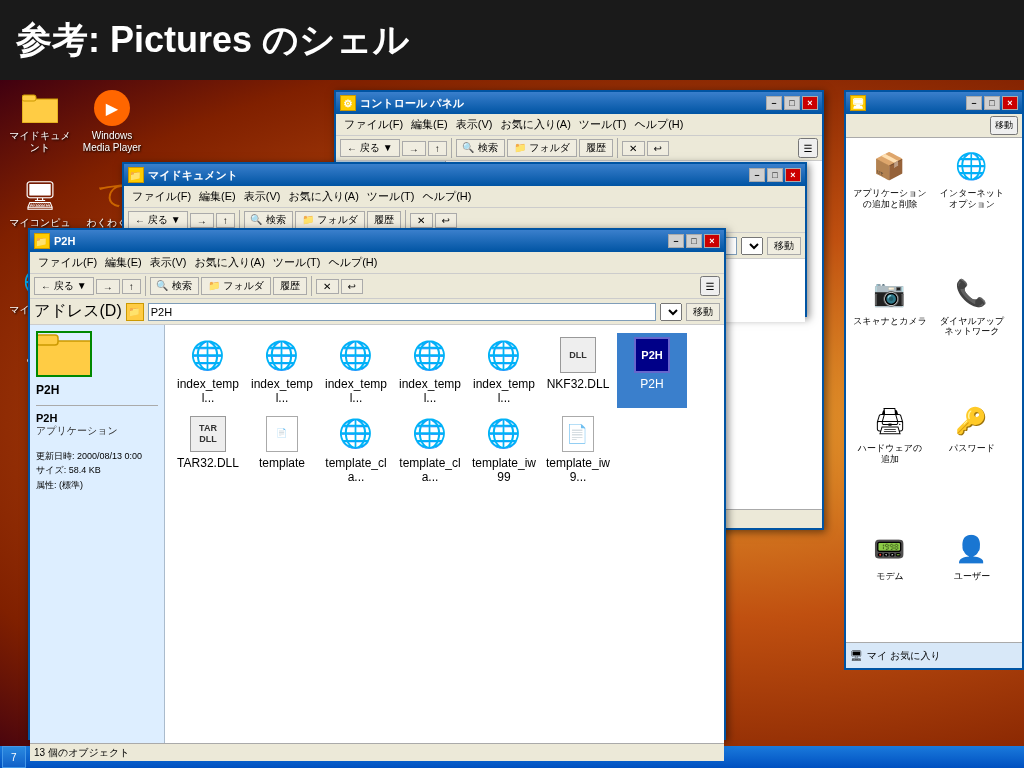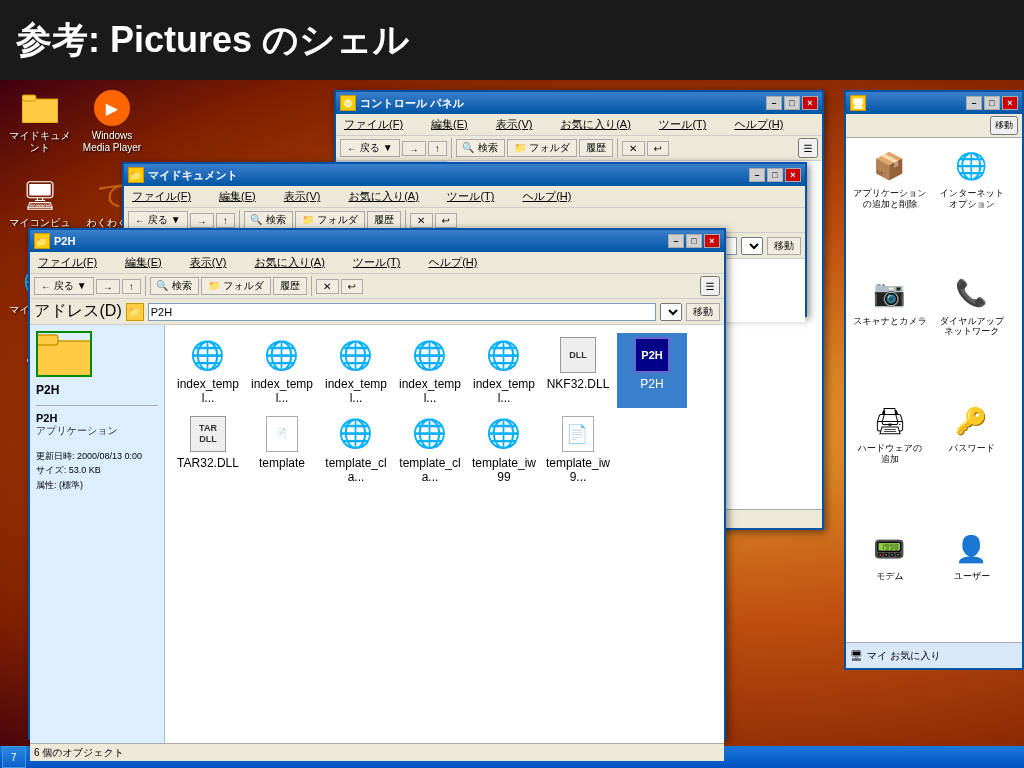--- a/index.html
+++ b/index.html
@@ -116,23 +116,22 @@
       font-weight: bold;
     }
     .win-btn.close { background: #cc0000; color: white; }
 
     
     .win-menubar {
       background: #ece9d8;
       border-bottom: 1px solid #ccc;
       padding: 2px 4px;
       display: flex;
-      gap: 20px;
+      gap: 0;
       font-size: 11px;
-      text-decoration: underline;
     }
     .win-menubar span {
       padding: 1px 4px;
       cursor: pointer;
     }
 
     
     .win-toolbar {
       background: #ece9d8;
       border-bottom: 1px solid #ccc;
@@ -675,21 +674,21 @@
           </div>
         </div>
         <div style="font-weight:bold;font-size:12px;margin-bottom:8px;">P2H</div>
 
         <div style="border-top:1px solid #aaa;padding-top:6px;">
           <div style="font-weight:bold;font-size:11px;">P2H</div>
           <div style="font-size:10px;color:#333;">アプリケーション</div>
           <br>
           <div style="font-size:9px;line-height:1.6;">
             <div>更新日時: 2000/08/13 0:00</div>
-            <div>サイズ: 53.0 KB</div>
+            <div>サイズ: 58.4 KB</div>
             <div>属性: (標準)</div>
           </div>
         </div>
       </div>
 
       <div class="p2h-filearea" style="display:flex;flex-wrap:wrap;padding:8px;gap:4px;background:white;overflow:auto;align-content:flex-start;">
 
         <div class="file-item">
           <div class="file-icon">
               <div style="font-size:28px;color:#0066cc;">🌐</div>
@@ -771,21 +770,21 @@
         <div class="file-item">
           <div class="file-icon">
             <div style="width:32px;height:36px;background:white;border:1px solid #aaa;display:flex;align-items:center;justify-content:center;font-size:18px;">📄</div>
           </div>
           <div class="file-name">template_iw9...</div>
         </div>
       </div>
     </div>
 
     <div class="win-statusbar">
-      <span>6 個のオブジェクト</span>
+      <span>13 個のオブジェクト</span>
     </div>
   </div>
 
   <div id="taskbar" style="position:absolute;bottom:0;left:0;right:0;height:22px;background:linear-gradient(to bottom,#1a7adc,#0050c0);display:flex;align-items:center;padding:0 2px;">
     <div class="taskbar-btn">
       <span>7</span>
     </div>
   </div>
 </div>
 

